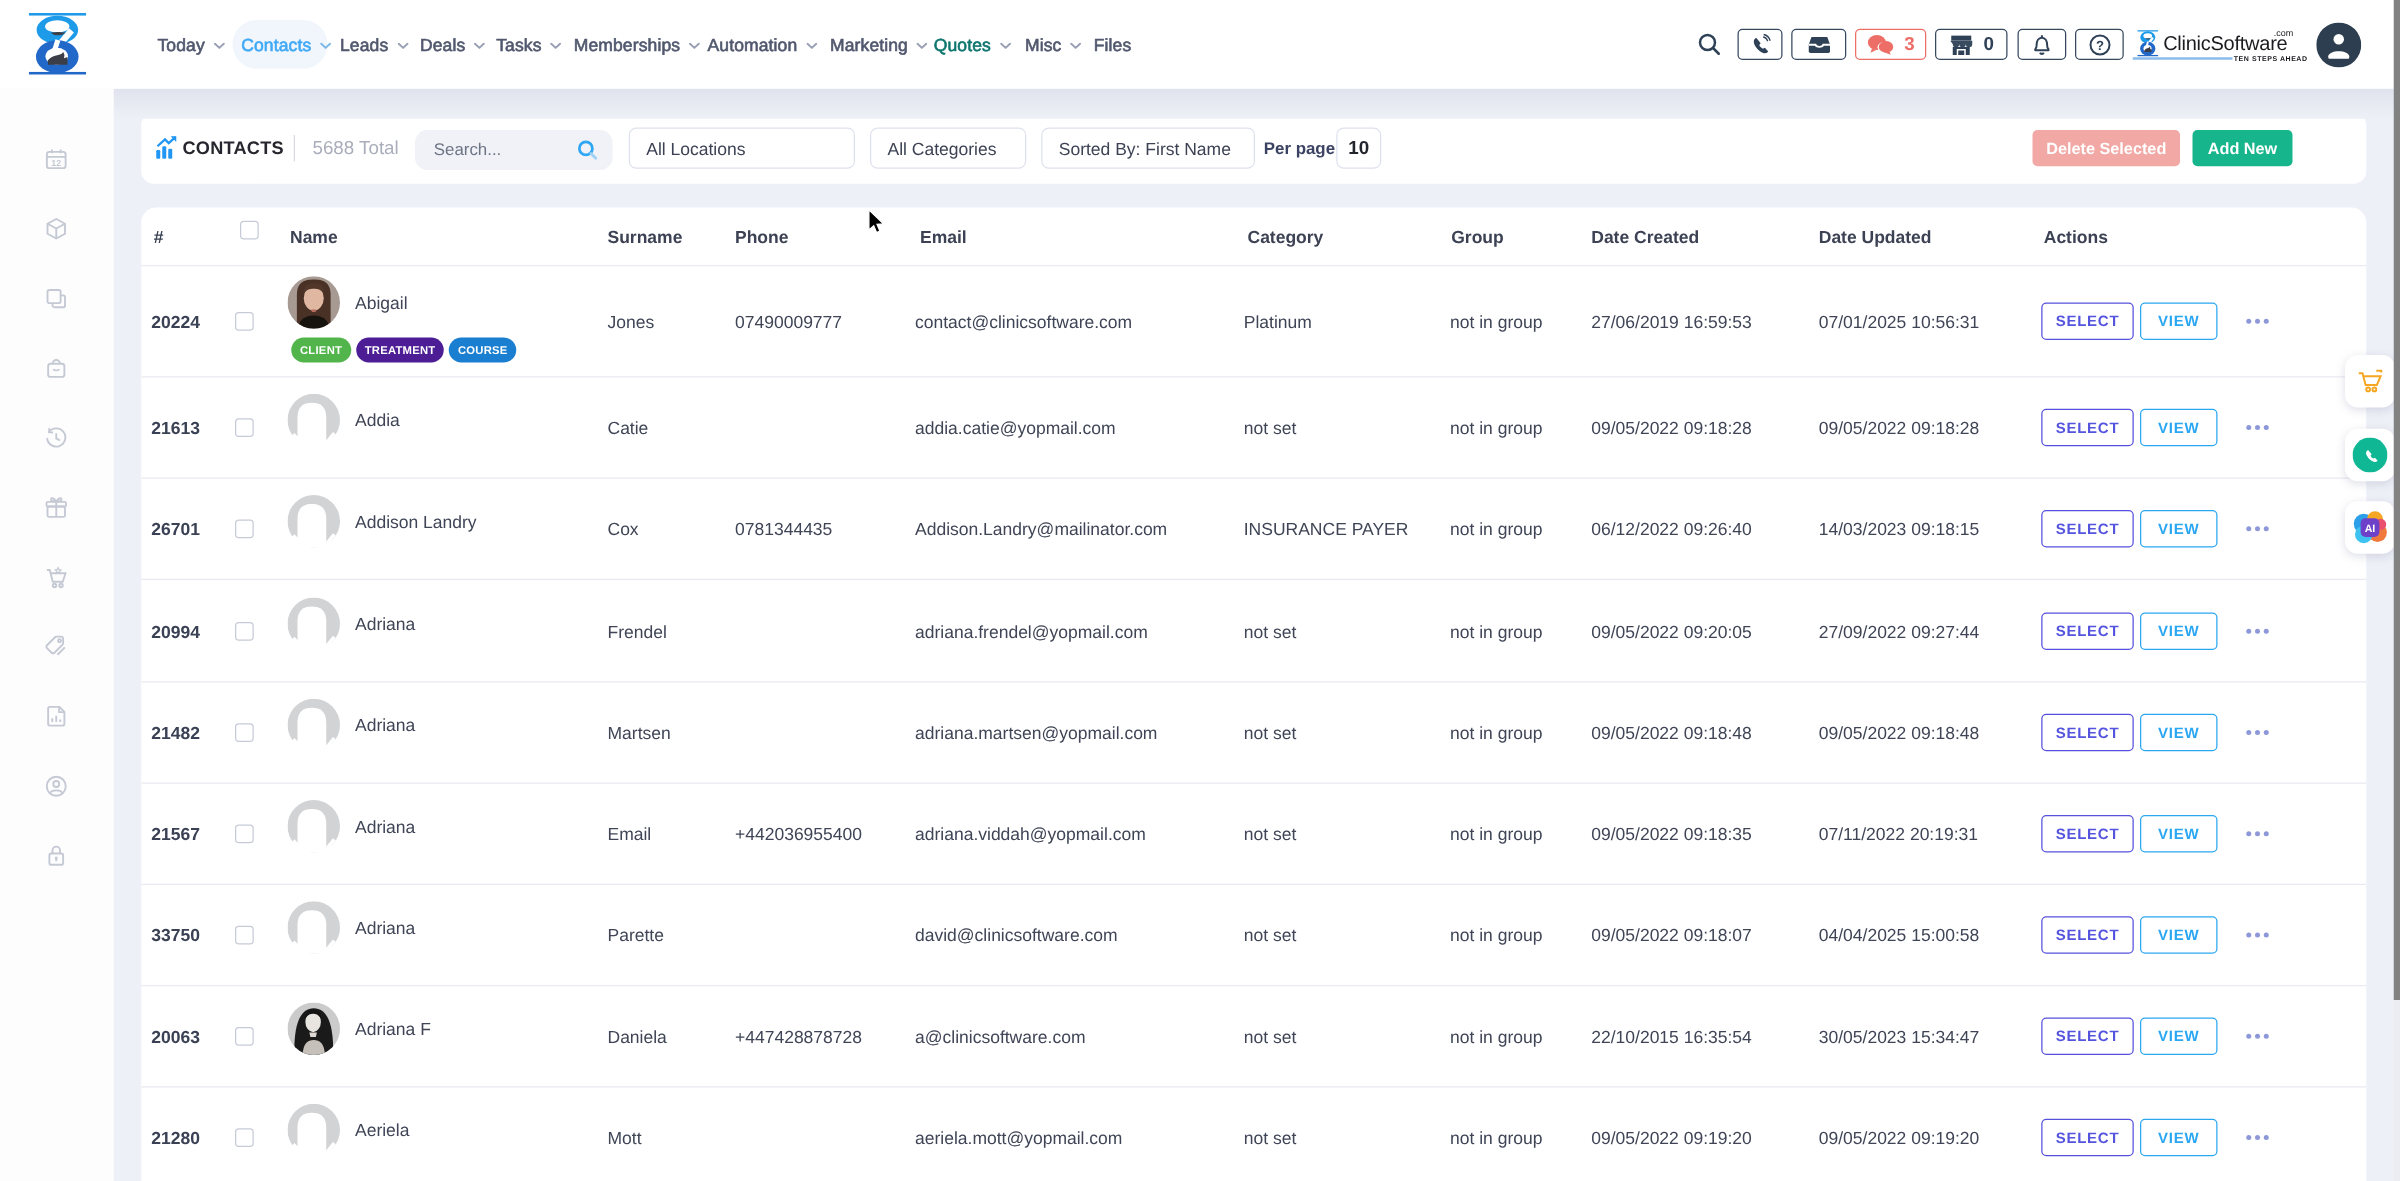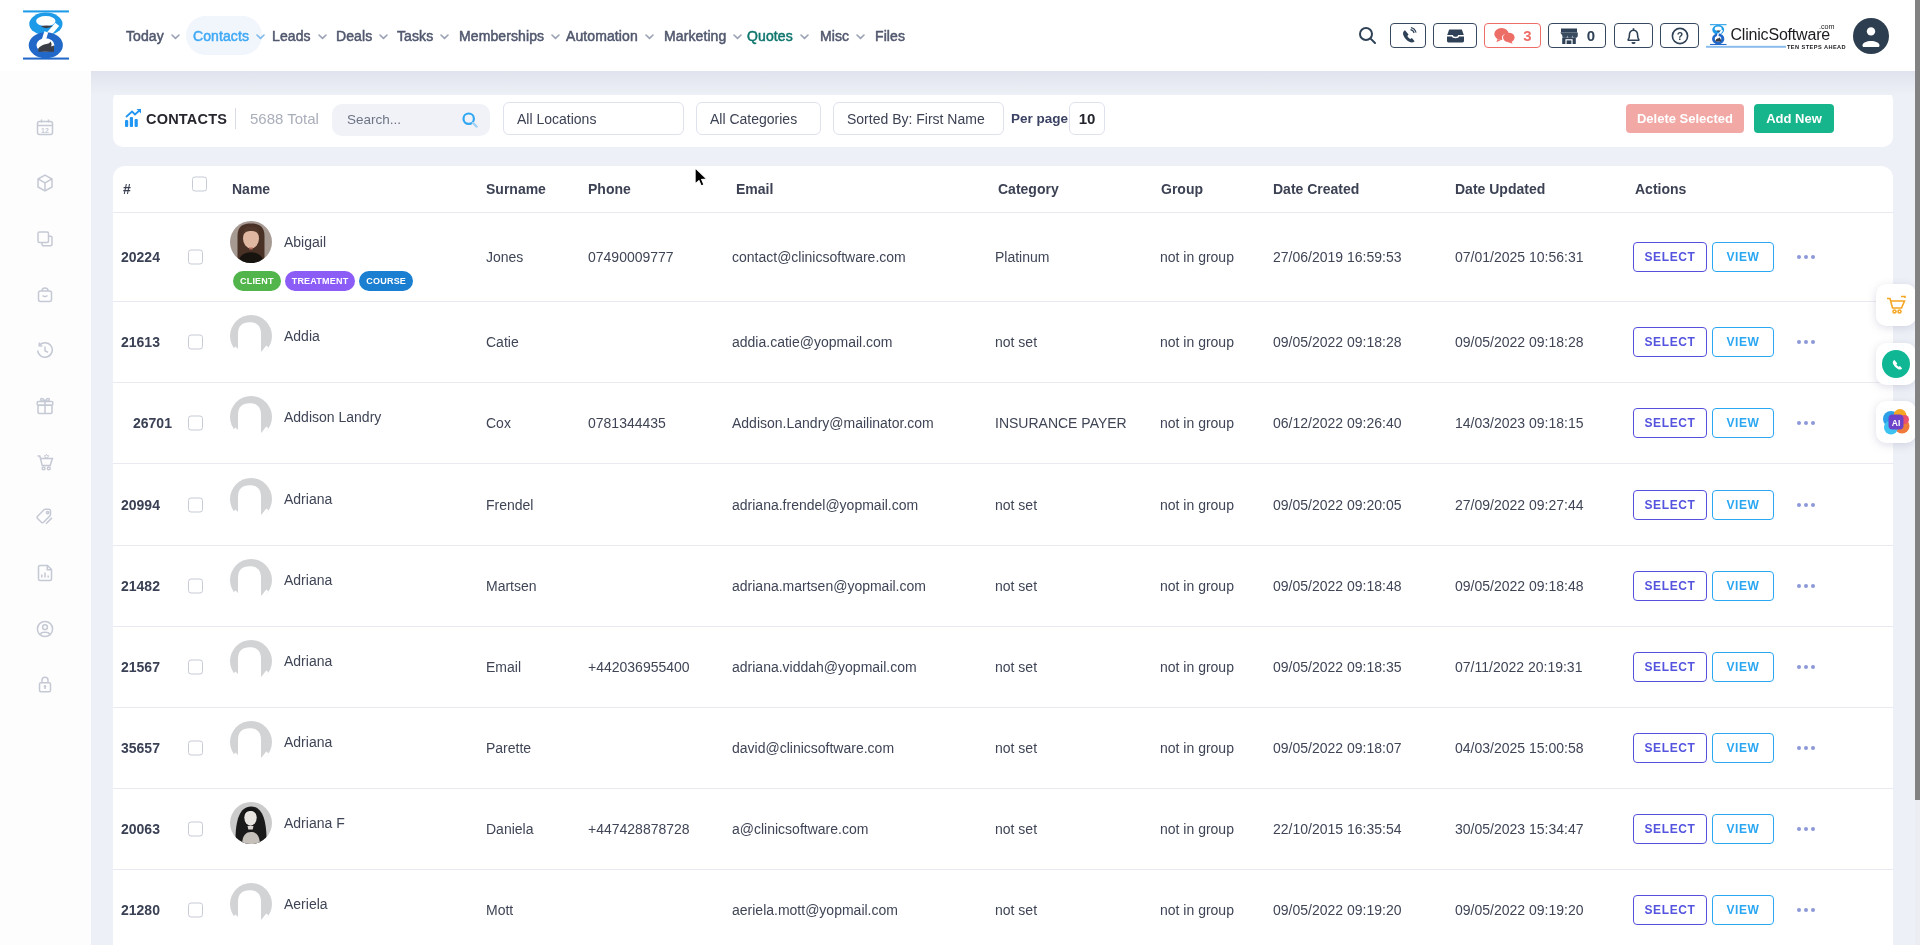--- a/index.html
+++ b/index.html
@@ -263,21 +263,21 @@
           <g clip-path="url(#cp1)">
             <rect width="42" height="42" fill="#a79a93"></rect>
             <path d="M7.5 38 L7.5 15 C7.5 4.5 13.5 2.5 21 2.5 C28.5 2.5 34.5 4.5 34.5 15 L34.5 38 Z" fill="#4a3126"></path>
             <ellipse cx="21" cy="17.5" rx="8" ry="10" fill="#e0b8a2"></ellipse>
             <path d="M12.6 14.5 C12.8 7 16.2 5.5 21 5.5 C25.8 5.5 29.2 7 29.4 14.5 C27 10.8 24.5 10 21 10 C17.5 10 15 10.8 12.6 14.5 Z" fill="#513729"></path>
             <path d="M19 26.5 h4 l-.5 2 h-3 Z" fill="#b96a5e"></path>
             <path d="M8.5 42 L8.5 40 C10 34.5 14.5 31.3 21 31.3 C27.5 31.3 32 34.5 33.5 40 L33.5 42 Z" fill="#17130f"></path>
           </g>
         </svg></div>
 <div class="abs" style="left:171px;top:21px;font-size:14px;color:#3f4556;">Abigail</div>
-<div class="abs" style="left:120px;top:57px;white-space:nowrap;"><span class="badge" style="background:#52b54b;">CLIENT</span><span class="badge" style="background:#8b5cf6;">TREATMENT</span><span class="badge" style="background:#1a7fd0;">COURSE</span></div>
+<div class="abs" style="left:120px;top:57px;white-space:nowrap;"><span class="badge" style="background:#52b54b;">CLIENT</span><span class="badge" style="background:#4c1d95;">TREATMENT</span><span class="badge" style="background:#1a7fd0;">COURSE</span></div>
 <div class="cell" style="left:373px;">Jones</div>
 <div class="cell" style="left:475px;">07490009777</div>
 <div class="cell" style="left:619px;">contact@clinicsoftware.com</div>
 <div class="cell" style="left:882px;">Platinum</div>
 <div class="cell" style="left:1047px;">not in group</div>
 <div class="cell" style="left:1160px;">27/06/2019 16:59:53</div>
 <div class="cell" style="left:1342px;">07/01/2025 10:56:31</div>
 <div class="btn bsel">SELECT</div>
 <div class="btn bview">VIEW</div>
 <div class="dots">
@@ -304,21 +304,21 @@
 <div class="cell" style="left:1342px;">09/05/2022 09:18:28</div>
 <div class="btn bsel">SELECT</div>
 <div class="btn bview">VIEW</div>
 <div class="dots">
         <i></i>
         <i></i>
         <i></i>
       </div>
 </div>
 <div class="row" style="top:216px;height:81px;">
-<div class="cell cid" style="left:8px;margin-left:12px;">26701</div>
+<div class="cell cid" style="left:8px;">26701</div>
 <div class="cbx" style="left:75px;"></div>
 <div class="abs" style="left:117px;top:13px;width:42px;height:42px;"><svg width="42" height="42" viewBox="0 0 42 42">
           <circle cx="21" cy="21" r="21" fill="#d2d3d5"></circle>
           <path d="M8 42 V19 C8 10.5 12.5 7.2 19.5 7.2 C26.5 7.2 31 10.5 31 19 V42 Z" fill="#fff"></path>
           <line x1="4.5" y1="32.5" x2="11" y2="39.5" stroke="#fff" stroke-width="3"></line>
           <line x1="37.5" y1="31.5" x2="31" y2="39.5" stroke="#fff" stroke-width="3"></line>
         </svg></div>
 <div class="abs" style="left:171px;top:26px;font-size:14px;color:#3f4556;">Addison Landry</div>
 <div class="cell" style="left:373px;">Cox</div>
 <div class="cell" style="left:475px;">0781344435</div>
@@ -402,35 +402,35 @@
 <div class="cell" style="left:1342px;">07/11/2022 20:19:31</div>
 <div class="btn bsel">SELECT</div>
 <div class="btn bview">VIEW</div>
 <div class="dots">
         <i></i>
         <i></i>
         <i></i>
       </div>
 </div>
 <div class="row" style="top:541px;height:81px;">
-<div class="cell cid" style="left:8px;">35657</div>
+<div class="cell cid" style="left:8px;">33750</div>
 <div class="cbx" style="left:75px;"></div>
 <div class="abs" style="left:117px;top:13px;width:42px;height:42px;"><svg width="42" height="42" viewBox="0 0 42 42">
           <circle cx="21" cy="21" r="21" fill="#d2d3d5"></circle>
           <path d="M8 42 V19 C8 10.5 12.5 7.2 19.5 7.2 C26.5 7.2 31 10.5 31 19 V42 Z" fill="#fff"></path>
           <line x1="4.5" y1="32.5" x2="11" y2="39.5" stroke="#fff" stroke-width="3"></line>
           <line x1="37.5" y1="31.5" x2="31" y2="39.5" stroke="#fff" stroke-width="3"></line>
         </svg></div>
 <div class="abs" style="left:171px;top:26px;font-size:14px;color:#3f4556;">Adriana</div>
 <div class="cell" style="left:373px;">Parette</div>
 <div class="cell" style="left:619px;">david@clinicsoftware.com</div>
 <div class="cell" style="left:882px;">not set</div>
 <div class="cell" style="left:1047px;">not in group</div>
 <div class="cell" style="left:1160px;">09/05/2022 09:18:07</div>
-<div class="cell" style="left:1342px;">04/03/2025 15:00:58</div>
+<div class="cell" style="left:1342px;">04/04/2025 15:00:58</div>
 <div class="btn bsel">SELECT</div>
 <div class="btn bview">VIEW</div>
 <div class="dots">
         <i></i>
         <i></i>
         <i></i>
       </div>
 </div>
 <div class="row" style="top:622px;height:81px;">
 <div class="cell cid" style="left:8px;">20063</div>

